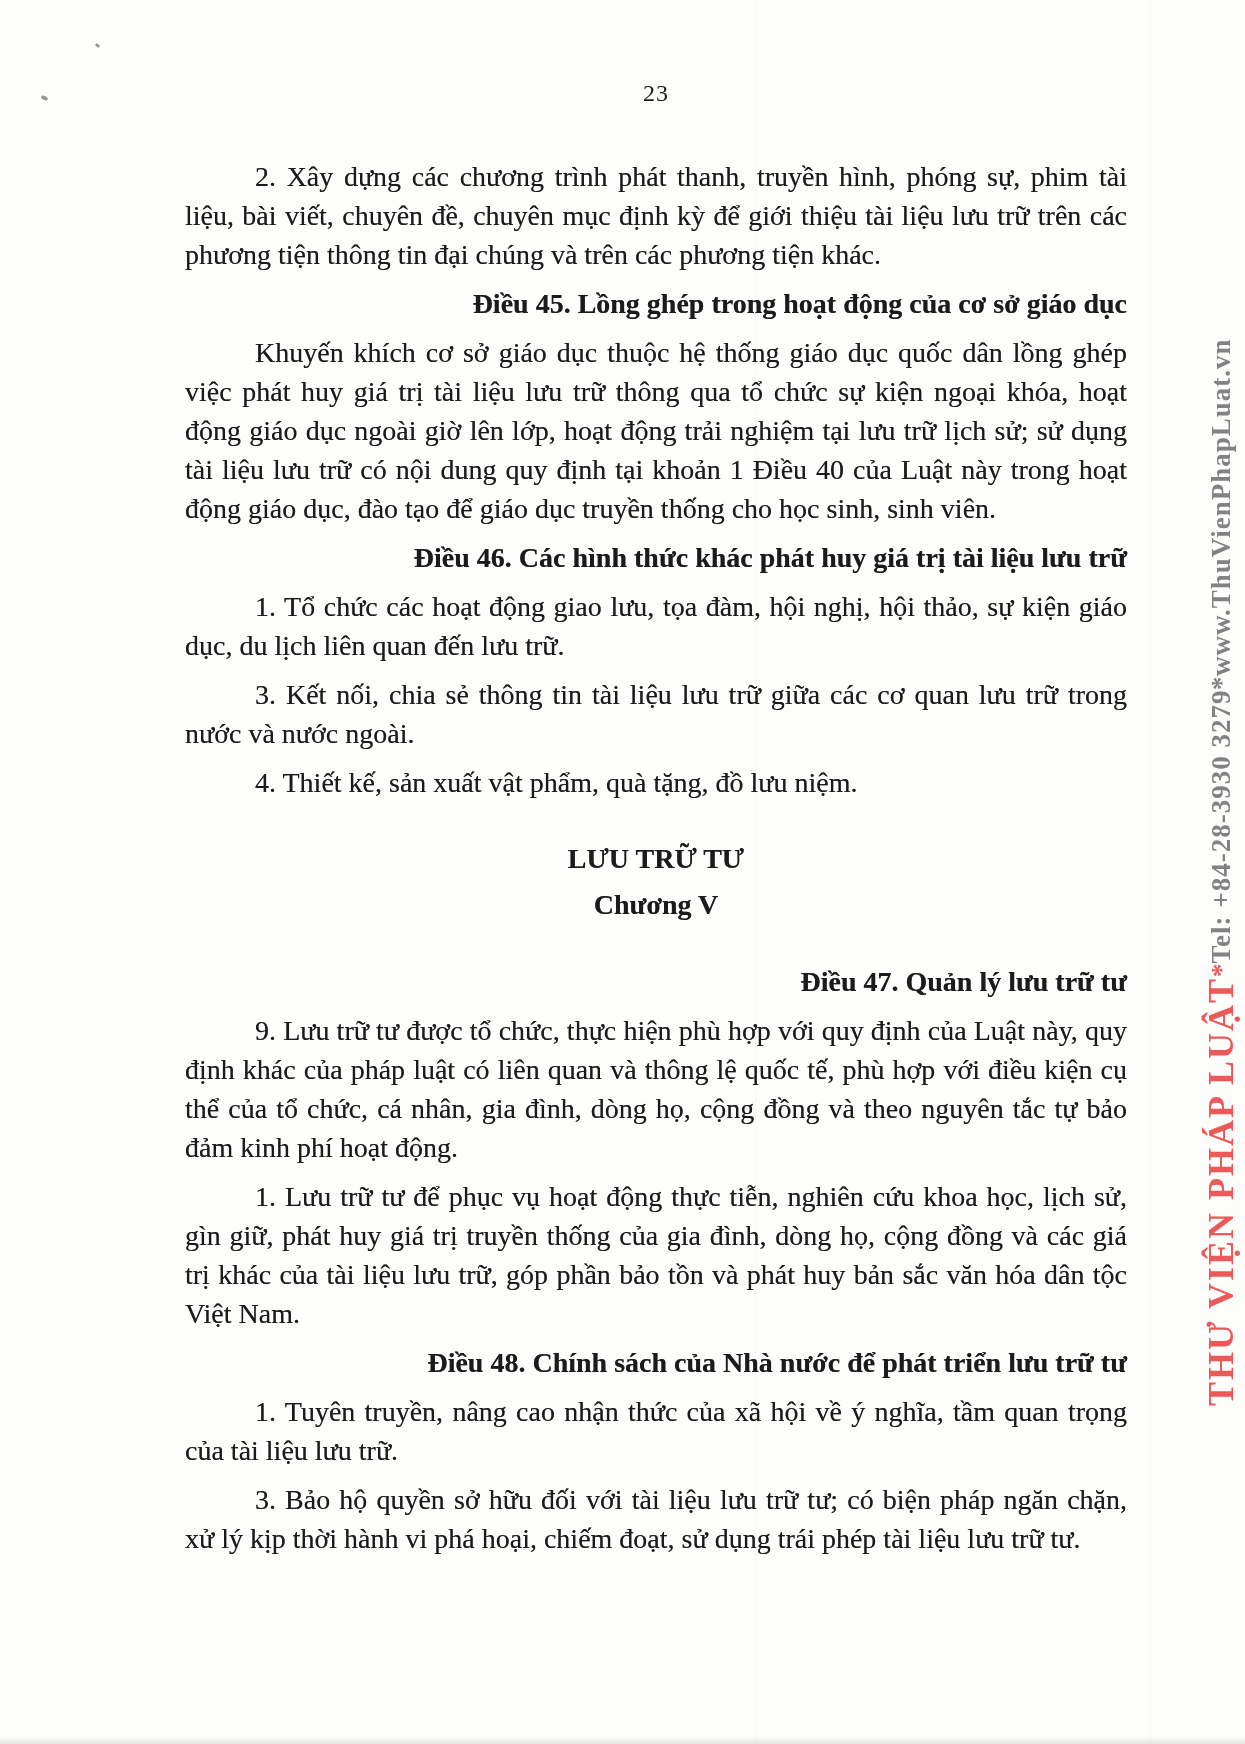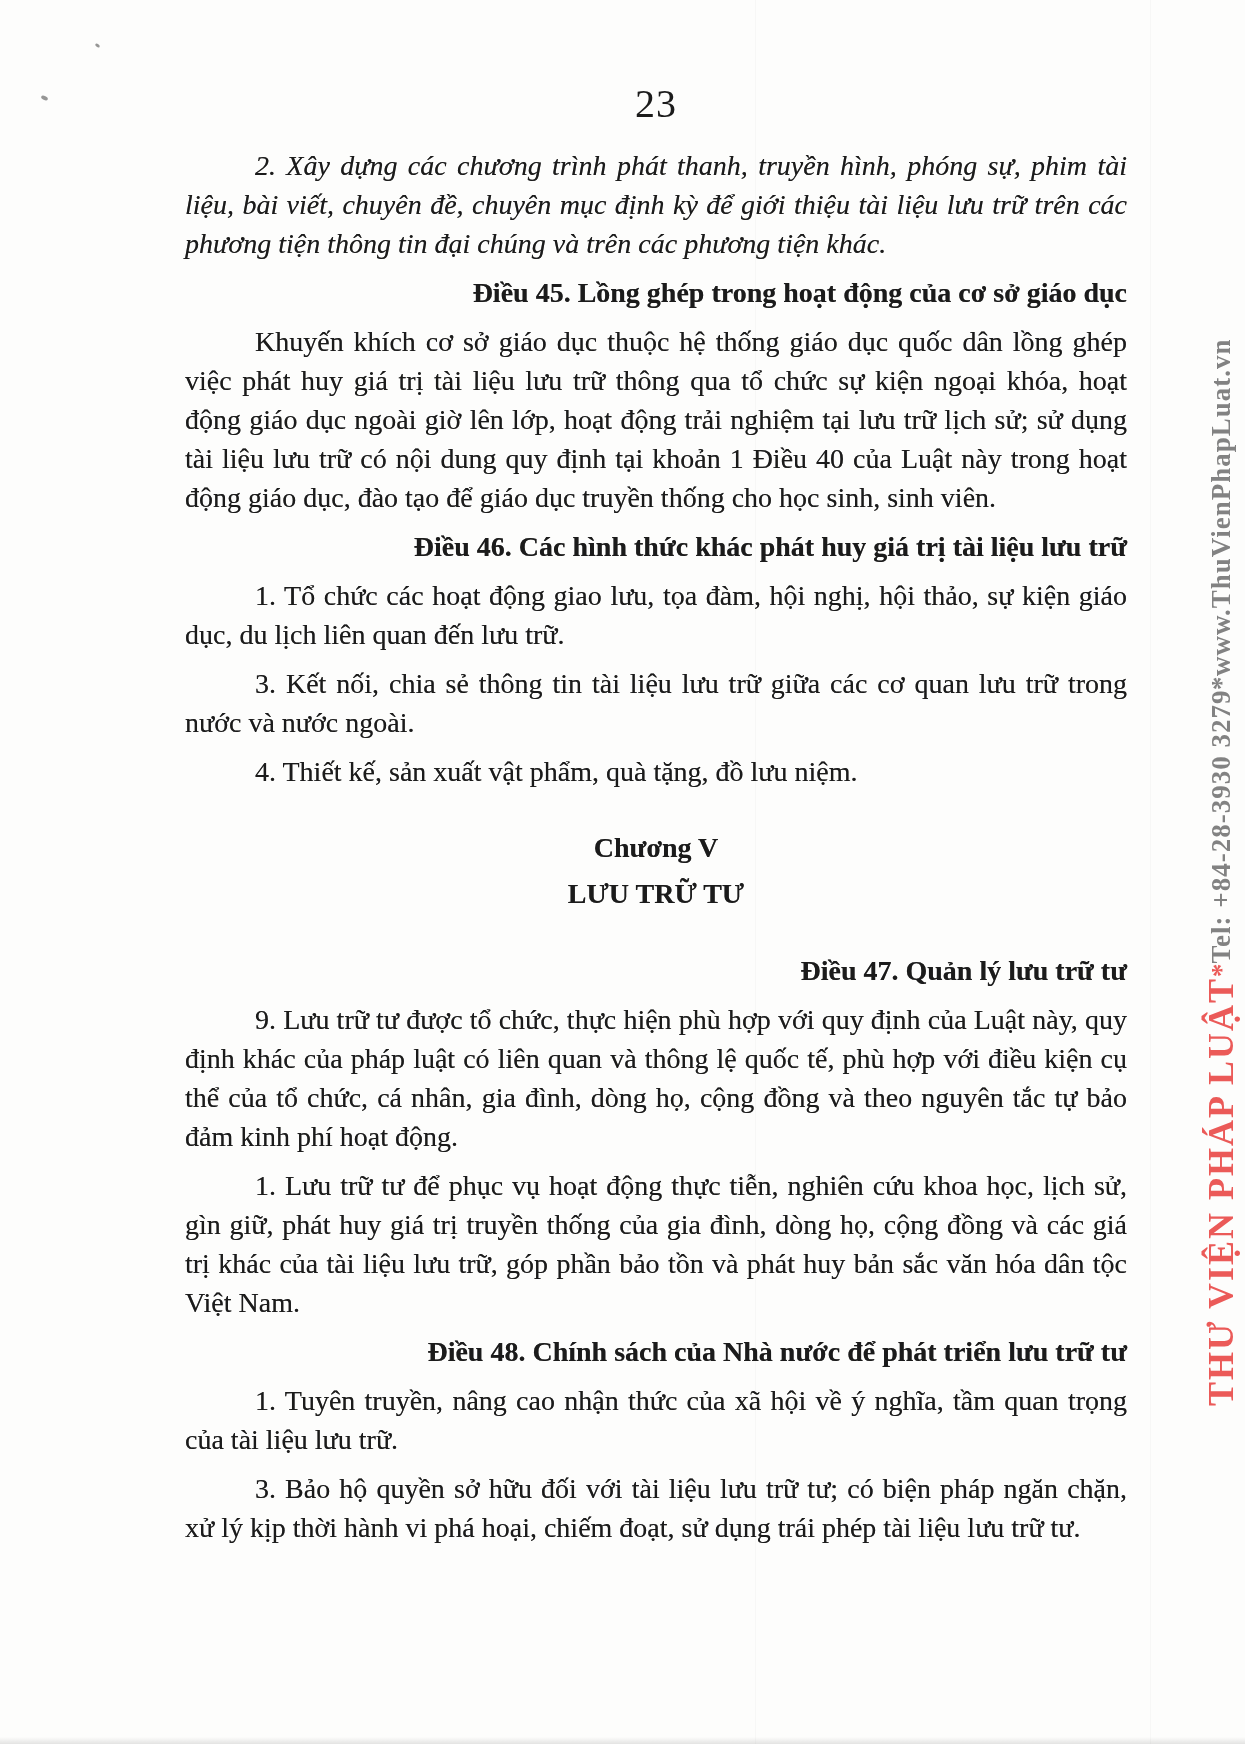--- a/index.html
+++ b/index.html
@@ -12,32 +12,32 @@
   .page{
     position:relative;
     width:1245px;height:1744px;
     background:#fdfdfc;
     color:#1b1b1b;
   }
   .page-number{
     position:absolute;
     left:185px;top:80px;width:942px;
     text-align:center;
-    font-size:40px;
+    font-size:24px;
     letter-spacing:1px;
   }
   .content{
     position:absolute;
     left:185px;top:146px;width:942px;
     font-size:28px;
     line-height:39px;
     text-shadow:0 0 0.4px rgba(0,0,0,0.55);
   }
   .content > div{margin-top:10px;}
-  .content > div:first-child{margin-top:0;font-style:italic;}
+  .content > div:first-child{margin-top:11px;}
   .para{
     text-align:justify;
     text-indent:70px;
   }
   .heading{
     font-weight:bold;
     text-indent:70px;
     text-align:right;
   }
   .chapter{
@@ -106,22 +106,22 @@
 
   <div class="content" id="content">
       <div class="para">2. Xây dựng các chương trình phát thanh, truyền hình, phóng sự, phim tài liệu, bài viết, chuyên đề, chuyên mục định kỳ để giới thiệu tài liệu lưu trữ trên các phương tiện thông tin đại chúng và trên các phương tiện khác.</div>
       <div class="heading">Điều 45. Lồng ghép trong hoạt động của cơ sở giáo dục</div>
       <div class="para">Khuyến khích cơ sở giáo dục thuộc hệ thống giáo dục quốc dân lồng ghép việc phát huy giá trị tài liệu lưu trữ thông qua tổ chức sự kiện ngoại khóa, hoạt động giáo dục ngoài giờ lên lớp, hoạt động trải nghiệm tại lưu trữ lịch sử; sử dụng tài liệu lưu trữ có nội dung quy định tại khoản 1 Điều 40 của Luật này trong hoạt động giáo dục, đào tạo để giáo dục truyền thống cho học sinh, sinh viên.</div>
       <div class="heading">Điều 46. Các hình thức khác phát huy giá trị tài liệu lưu trữ</div>
       <div class="para">1. Tổ chức các hoạt động giao lưu, tọa đàm, hội nghị, hội thảo, sự kiện giáo dục, du lịch liên quan đến lưu trữ.</div>
       <div class="para">3. Kết nối, chia sẻ thông tin tài liệu lưu trữ giữa các cơ quan lưu trữ trong nước và nước ngoài.</div>
       <div class="para">4. Thiết kế, sản xuất vật phẩm, quà tặng, đồ lưu niệm.</div>
       <div class="chapter">
+        <div class="chapter-line">LƯU TRỮ TƯ</div>
         <div class="chapter-line">Chương V</div>
-        <div class="chapter-line">LƯU TRỮ TƯ</div>
       </div>
       <div class="heading">Điều 47. Quản lý lưu trữ tư</div>
       <div class="para">9. Lưu trữ tư được tổ chức, thực hiện phù hợp với quy định của Luật này, quy định khác của pháp luật có liên quan và thông lệ quốc tế, phù hợp với điều kiện cụ thể của tổ chức, cá nhân, gia đình, dòng họ, cộng đồng và theo nguyên tắc tự bảo đảm kinh phí hoạt động.</div>
       <div class="para">1. Lưu trữ tư để phục vụ hoạt động thực tiễn, nghiên cứu khoa học, lịch sử, gìn giữ, phát huy giá trị truyền thống của gia đình, dòng họ, cộng đồng và các giá trị khác của tài liệu lưu trữ, góp phần bảo tồn và phát huy bản sắc văn hóa dân tộc Việt Nam.</div>
       <div class="heading">Điều 48. Chính sách của Nhà nước để phát triển lưu trữ tư</div>
       <div class="para">1. Tuyên truyền, nâng cao nhận thức của xã hội về ý nghĩa, tầm quan trọng của tài liệu lưu trữ.</div>
       <div class="para">3. Bảo hộ quyền sở hữu đối với tài liệu lưu trữ tư; có biện pháp ngăn chặn, xử lý kịp thời hành vi phá hoại, chiếm đoạt, sử dụng trái phép tài liệu lưu trữ tư.</div>
     </div>
 
   <div class="watermark">

